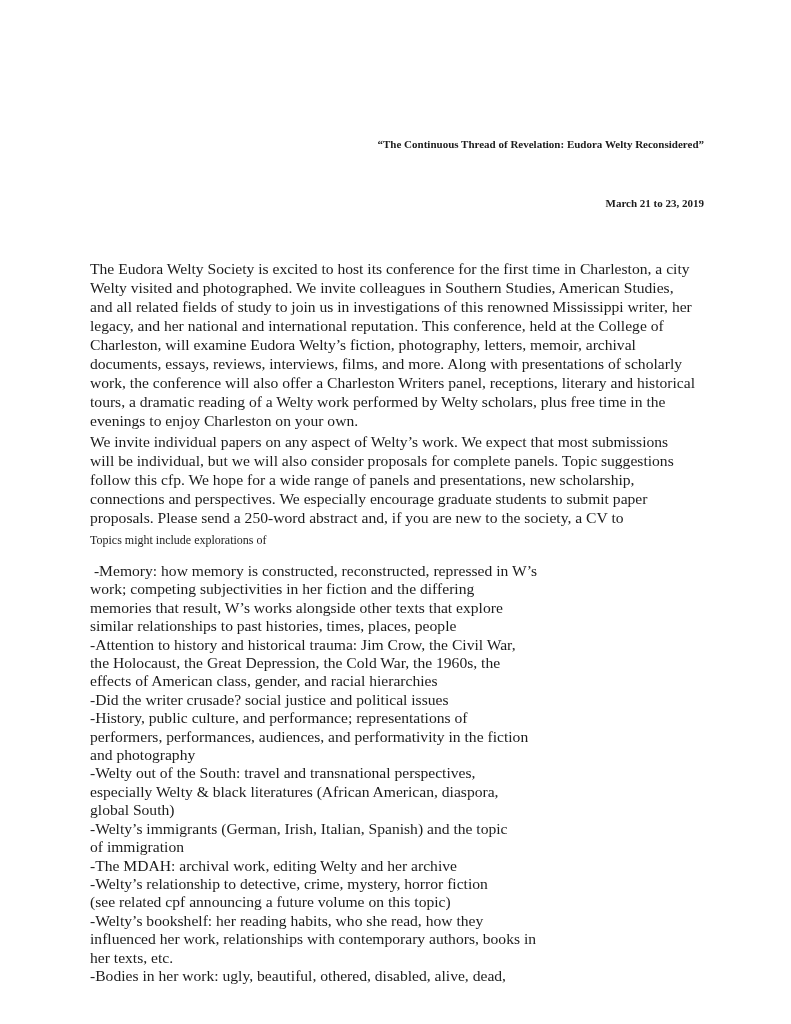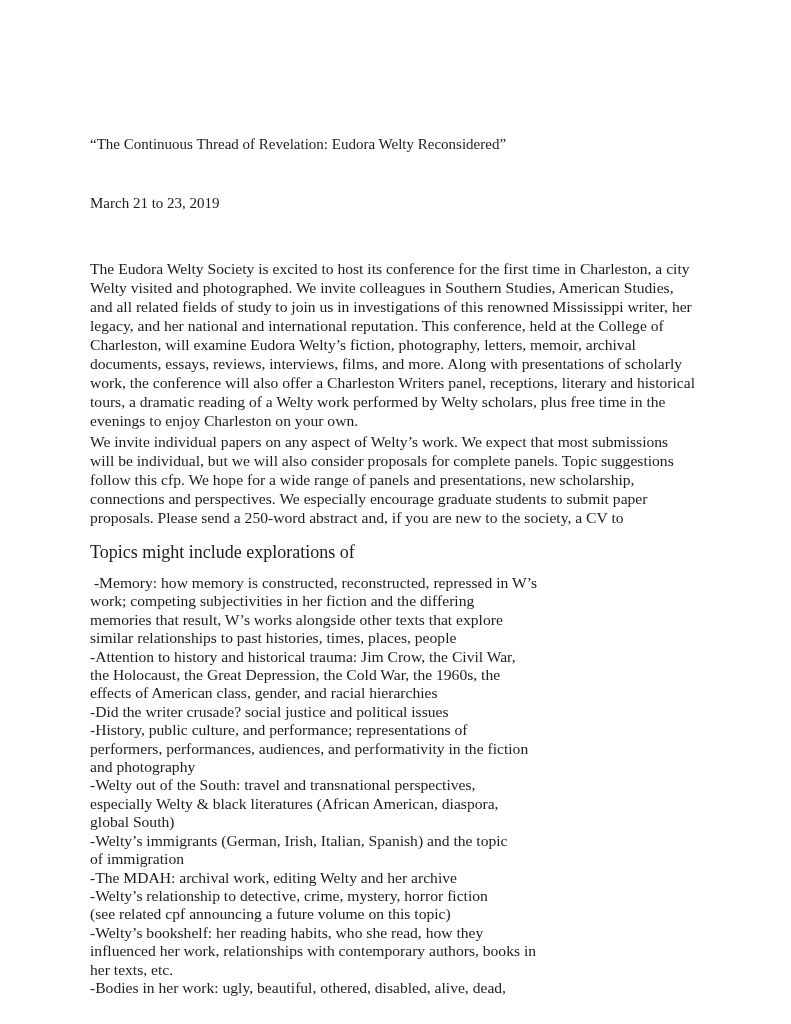--- a/index.html
+++ b/index.html
@@ -17,23 +17,23 @@
     color: #1c1c1c;
     overflow: hidden;
   }
   .content {
     position: absolute;
     left: 90px;
     top: 96px;
     width: 614px;
   }
   .title-block {
-    text-align: left;
-    font-weight: normal;
-    font-size: 15px;
+    text-align: right;
+    font-weight: bold;
+    font-size: 11px;
     line-height: 19.5px;
     white-space: pre-wrap;
   }
   .title-line {
     display: block;
   }
   .para {
     font-size: 15.6px;
     line-height: 19px;
     white-space: pre-wrap;
@@ -46,22 +46,22 @@
   }
   .email-line {
     font-size: 15.6px;
     line-height: 19px;
     white-space: pre-wrap;
   }
   .deadline-bold {
     font-weight: bold;
   }
   .topics-heading {
-    margin-top: 16px;
-    font-size: 18px;
+    margin-top: 4px;
+    font-size: 12px;
     line-height: 19px;
   }
   .topic-list {
     margin-top: 12px;
     font-size: 15.6px;
     line-height: 18.4px;
     white-space: pre-wrap;
     width: 470px;
   }
 </style>

